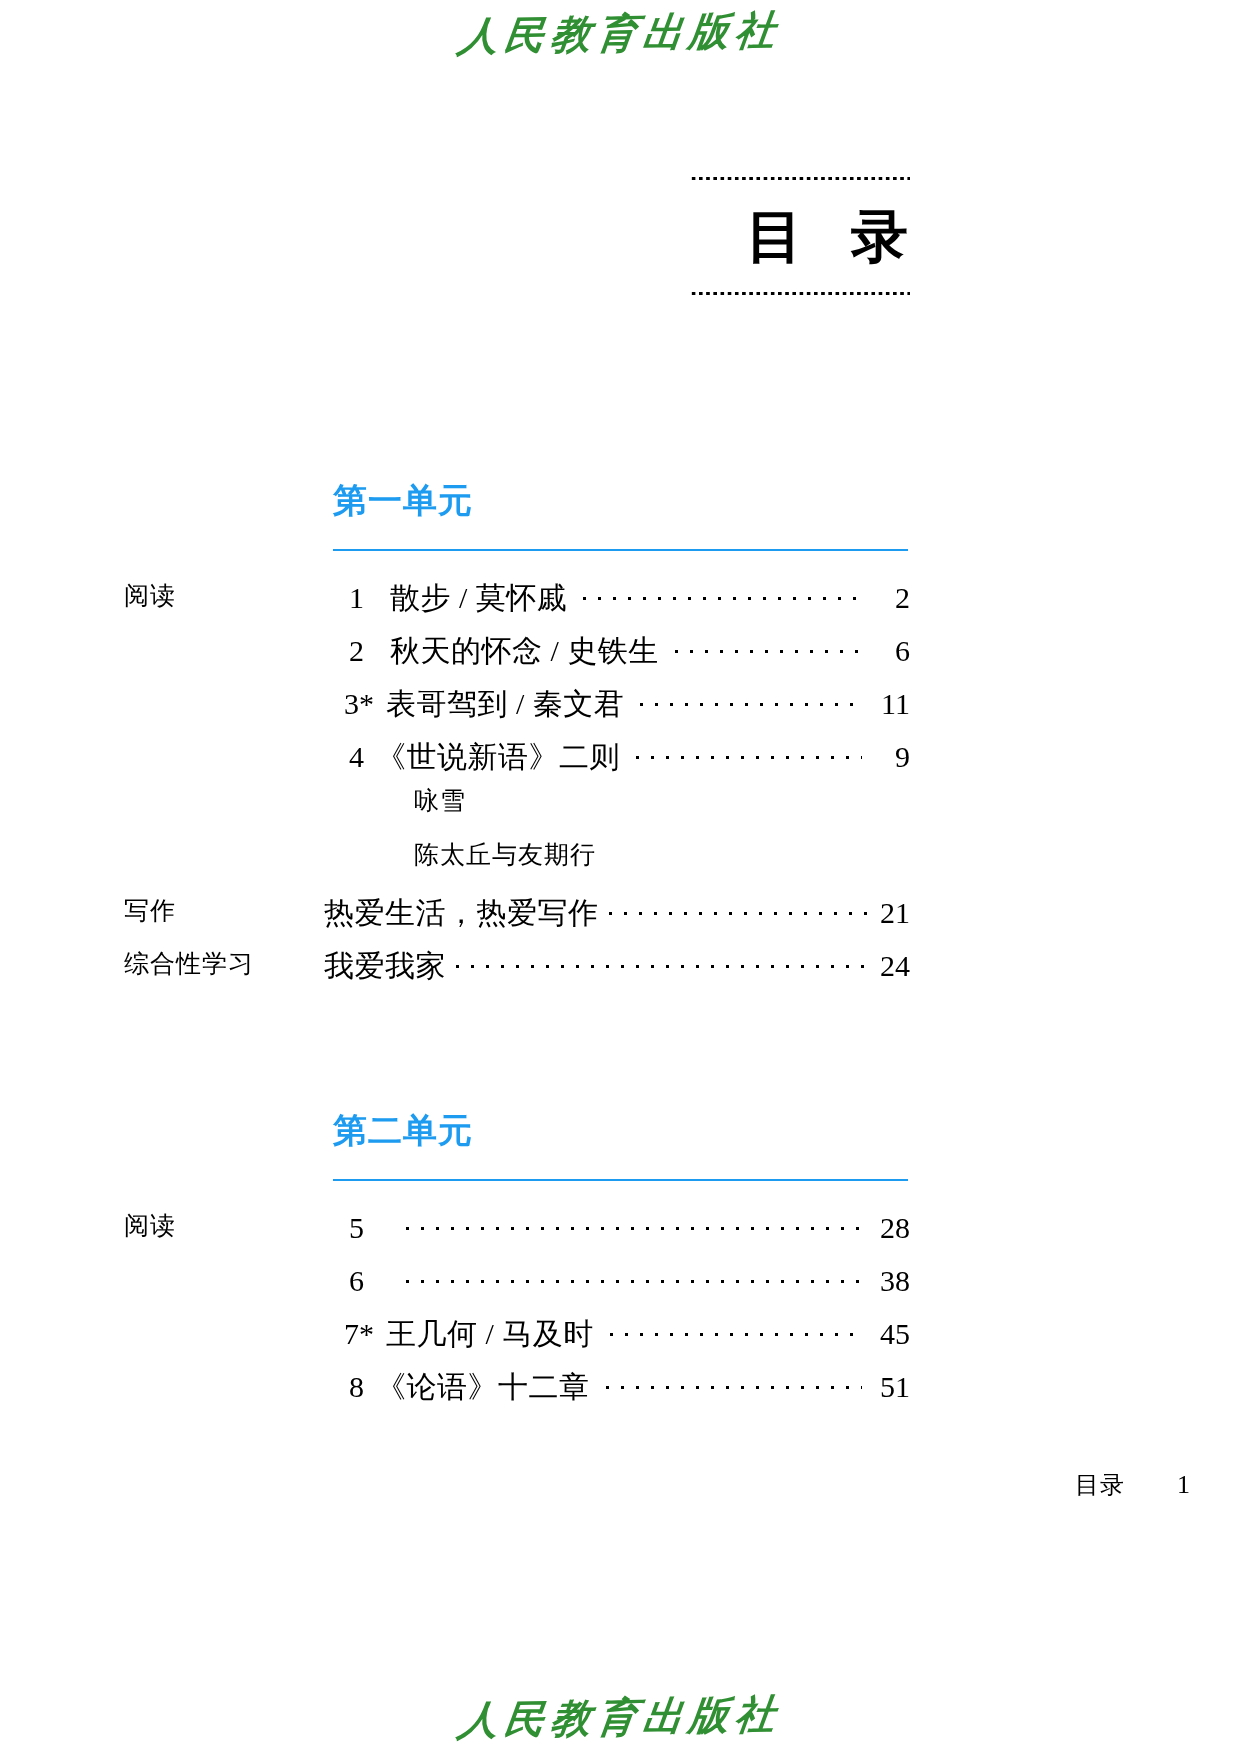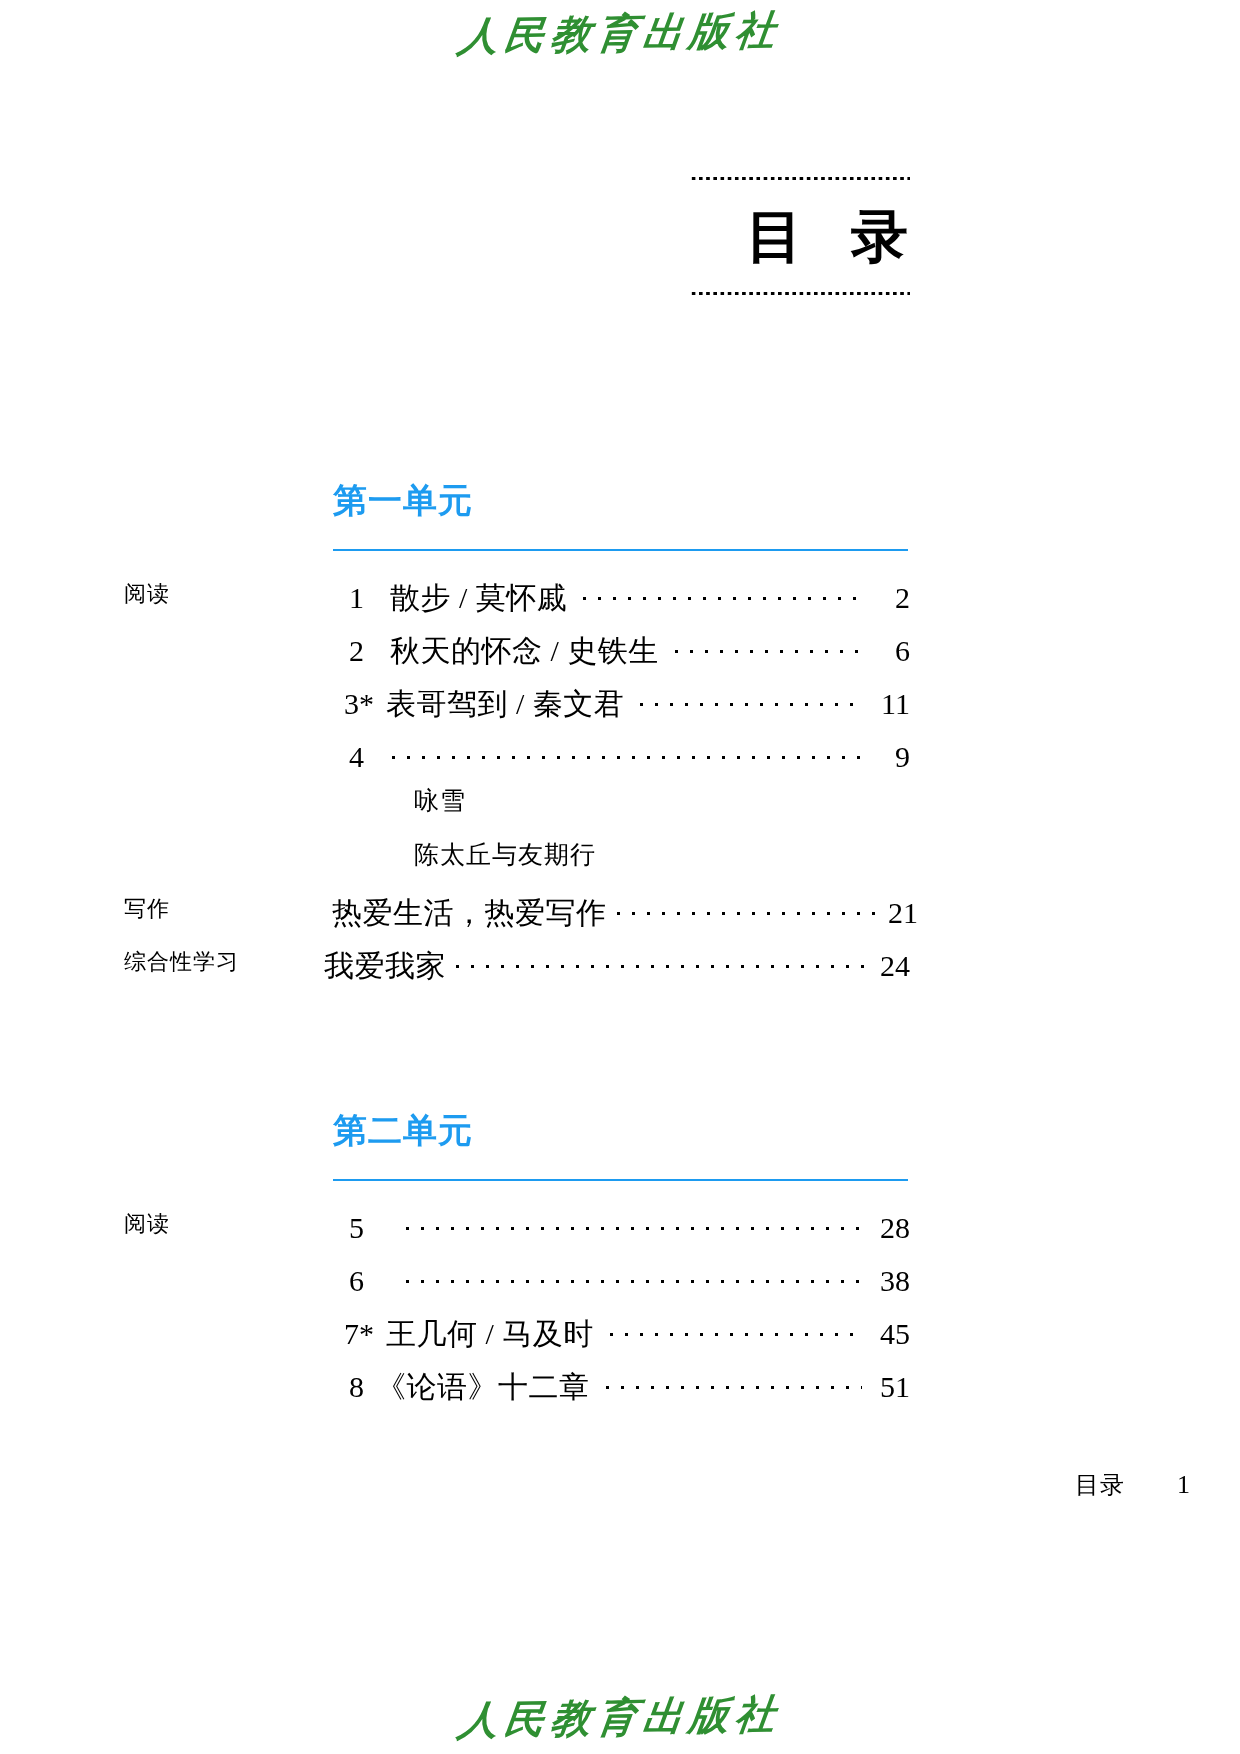--- a/index.html
+++ b/index.html
@@ -97,21 +97,21 @@
     left: 0;
     width: 1240px;
     height: 52px;
     display: flex;
     align-items: center;
   }
   .row-label {
     position: absolute;
     left: 124px;
     width: 190px;
-    font-size: 22px;
+    font-size: 25px;
     letter-spacing: 1px;
     white-space: nowrap;
   }
   .row-body {
     position: absolute;
     display: flex;
     align-items: baseline;
     white-space: nowrap;
   }
   .num {
@@ -214,31 +214,32 @@
       <span class="row-title">表哥驾到 / 秦文君</span>
       <span class="leader"></span>
       <span class="page-no">11</span>
     </div>
   </div>
 
   <div class="row" style="top:731px">
     <div class="row-body" style="left:338px; width:572px;">
       <span class="num" style="width:26px">4</span>
       <span style="display:inline-block;width:12px"></span>
+      <span class="row-title">《世说新语》二则</span>
       <span class="leader"></span>
       <span class="page-no">9</span>
     </div>
   </div>
 
   <div class="sub-row" style="left:414px; top:784px">咏雪</div>
   <div class="sub-row" style="left:414px; top:838px">陈太丘与友期行</div>
 
   <div class="row-label" style="top:894px">写作</div>
   <div class="row" style="top:887px">
-    <div class="row-body" style="left:324px; width:586px;margin-left:8px;">
+    <div class="row-body" style="left:324px; width:586px;">
       <span class="row-title">热爱生活，热爱写作</span>
       <span class="leader" style="margin:0 4px"></span>
       <span class="page-no">21</span>
     </div>
   </div>
 
   <div class="row-label" style="top:947px">综合性学习</div>
   <div class="row" style="top:940px">
     <div class="row-body" style="left:324px; width:586px;">
       <span class="row-title">我爱我家</span>

